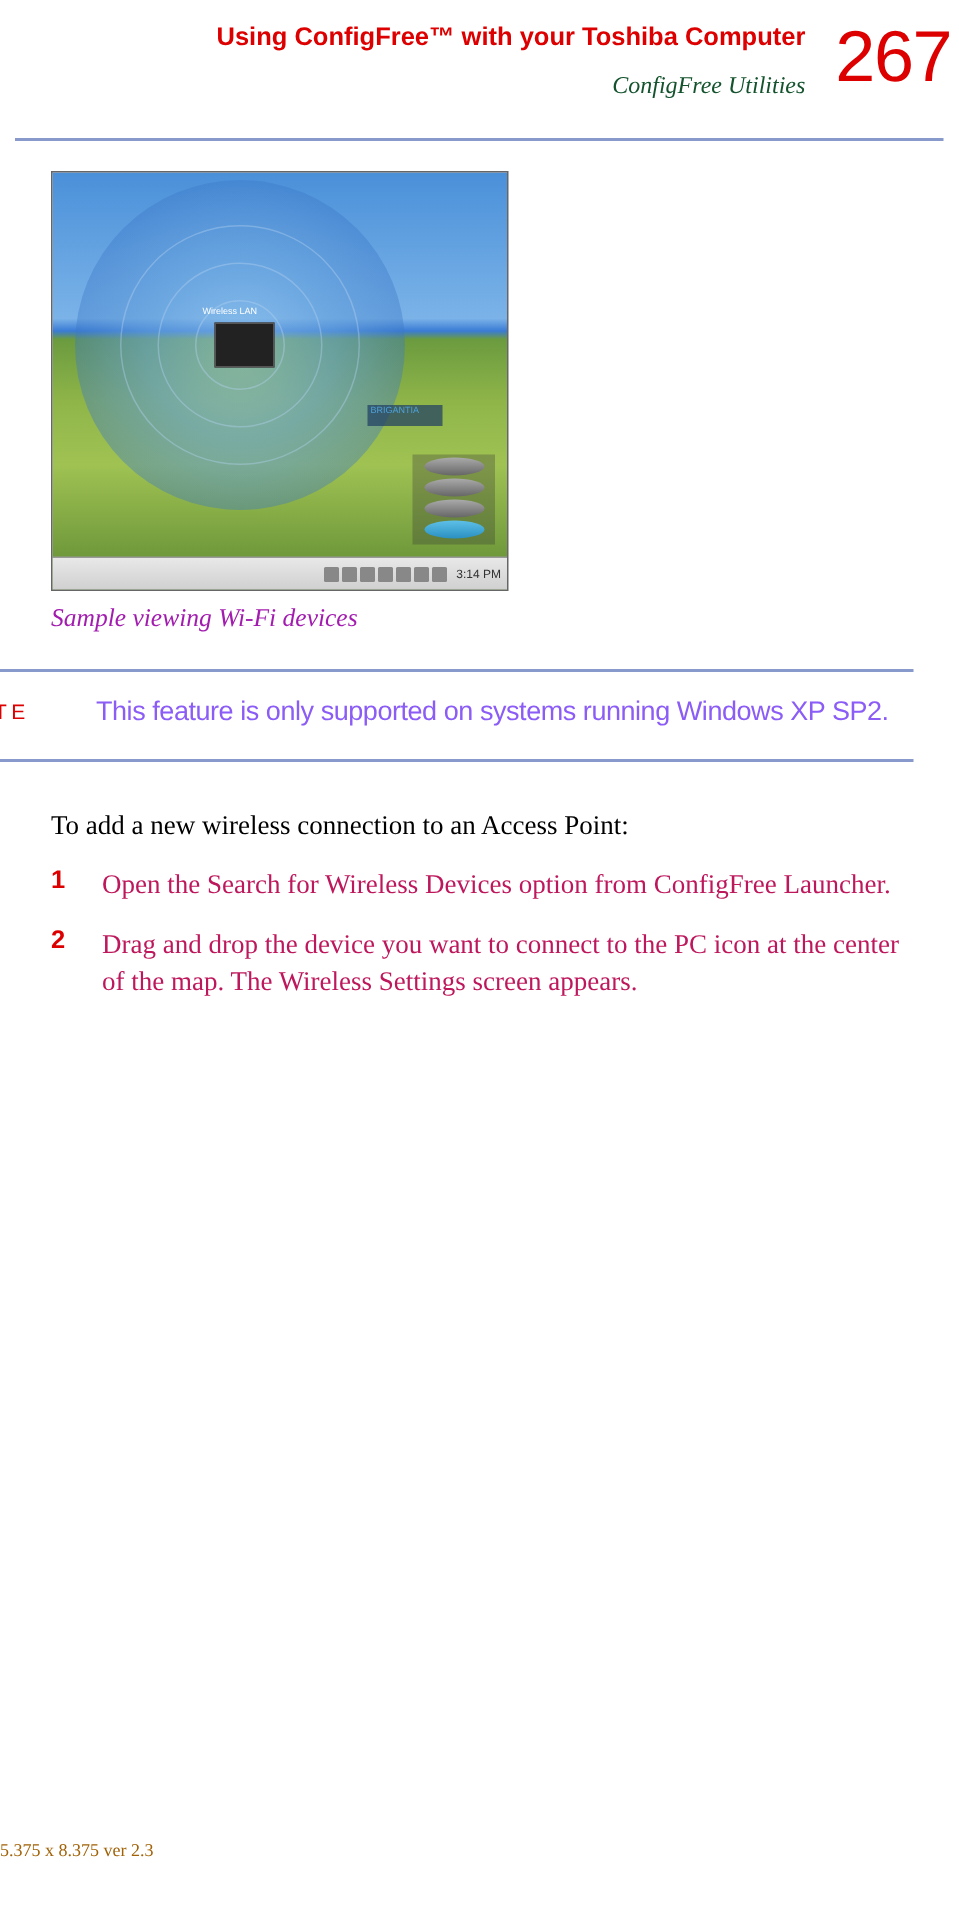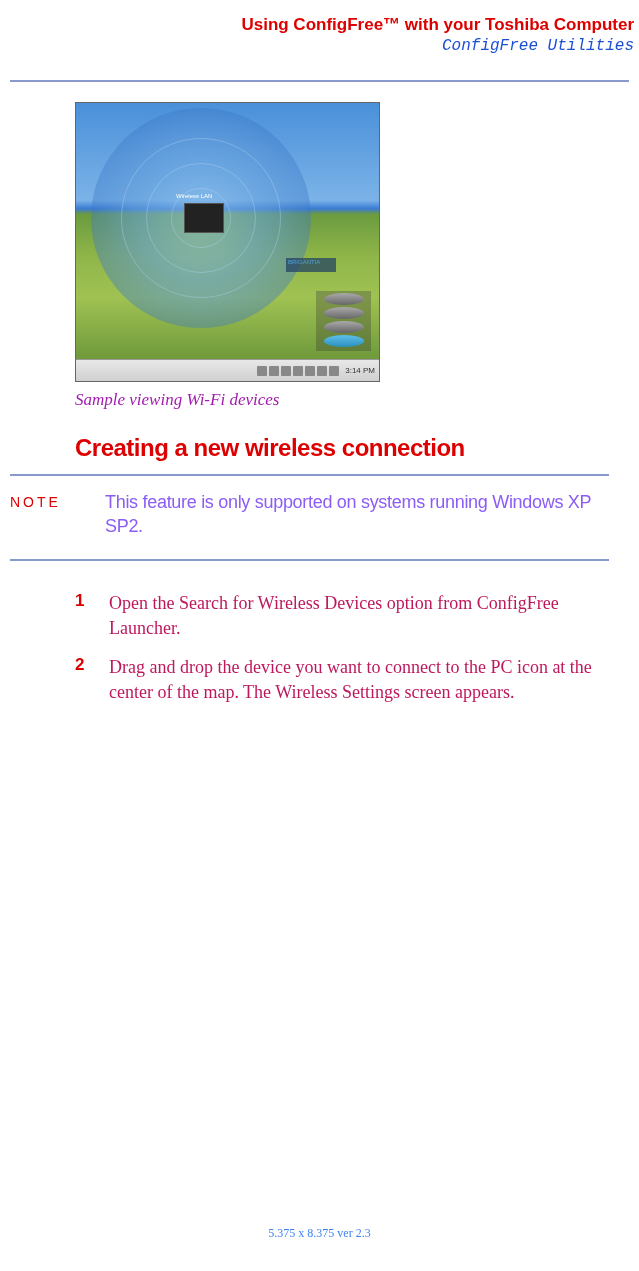--- a/index.html
+++ b/index.html
@@ -27,42 +27,42 @@
       padding-top: 5px;
     }
     .chapter-title {
       font-family: Arial, Helvetica, sans-serif;
       font-weight: bold;
       color: #d00;
       font-size: 17px;
       font-stretch: condensed;
     }
     .section-title {
-      font-family: Liberation Mono, monospace;
+      font-family: Liberation Serif, serif;
       font-style: italic;
-      color: #1d4ed8;
+      color: #14532d;
       font-size: 16px;
-      margin-top: 2px;
+      margin-top: 14px;
     }
     .page-number {
       font-family: Arial, Helvetica, sans-serif;
       color: #d00;
       font-size: 48px;
       font-weight: normal;
       line-height: 1;
       font-stretch: condensed;
       letter-spacing: -1px;
     }
     .hr1 {
       margin: 25px 10px 0 10px;
       border: none;
       border-top: 2px solid #8899cc;
     }
     .content {
-      padding: 20px 30px 0 75px;
+      padding: 20px 30px 0 34px;
     }
     .screenshot-figure {
       margin-bottom: 5px;
     }
     .screenshot-img {
       width: 305px;
       height: 280px;
       border: 1px solid #666;
       position: relative;
       overflow: hidden;
@@ -228,34 +228,35 @@
       font-family: Georgia, 'Times New Roman', serif;
       font-size: 18px;
       color: #be185d;
       line-height: 1.4;
     }
     .footer {
       position: absolute;
       bottom: 30px;
       left: 0;
       width: 100%;
-      text-align: center;
+      text-align: left;
       font-family: 'Times New Roman', serif;
       font-size: 12px;
-      color: #3b82f6;
+      color: #a16207;
     }
   </style>
 </head>
 <body>
 
 <div class="header">
   <div class="header-text">
     <div class="chapter-title">Using ConfigFree™ with your Toshiba Computer</div>
     <div class="section-title">ConfigFree Utilities</div>
   </div>
+  <div class="page-number">267</div>
 </div>
 
 <hr class="hr1">
 
 <div class="content">
 
   <div class="screenshot-figure">
     <div class="screenshot-img">
       <div class="radar-bg"></div>
       <div class="radar-ring ring1"></div>
@@ -279,27 +280,27 @@
           <div class="tray-icon"></div>
           <div class="tray-icon"></div>
           <div class="tray-icon"></div>
         </div>
         <span>3:14 PM</span>
       </div>
     </div>
     <div class="figure-caption">Sample viewing Wi-Fi devices</div>
   </div>
 
-  <h2 class="section-heading">Creating a new wireless connection</h2>
 
   <div class="note-block">
     <div class="note-label">NOTE</div>
     <div class="note-text">This feature is only supported on systems running Windows XP SP2.</div>
   </div>
 
+  <p class="body-text">To add a new wireless connection to an Access Point:</p>
 
   <ol class="step-list">
     <li class="step-item">
       <span class="step-num">1</span>
       <span class="step-text">Open the Search for Wireless Devices option from ConfigFree Launcher.</span>
     </li>
     <li class="step-item">
       <span class="step-num">2</span>
       <span class="step-text">Drag and drop the device you want to connect to the PC icon at the center of the map. The Wireless Settings screen appears.</span>
     </li>

